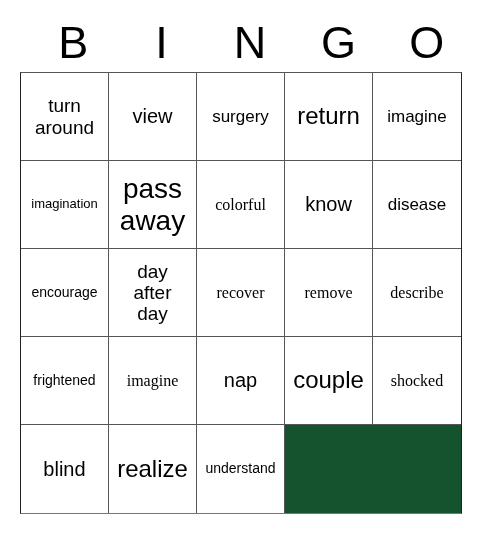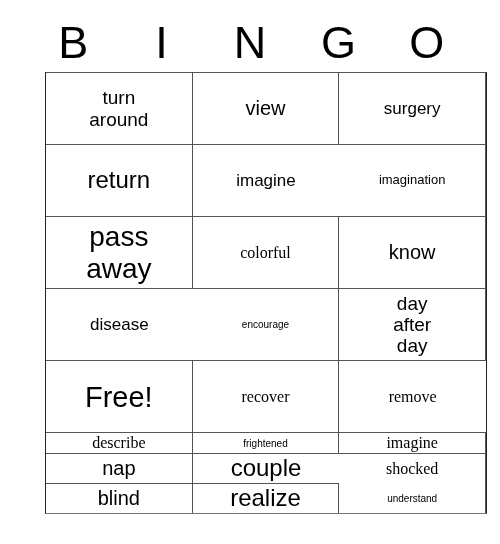--- a/index.html
+++ b/index.html
@@ -43,32 +43,32 @@
     line-height: 1;
     font-weight: 400;
     letter-spacing: 0;
     color: #000000;
     user-select: none;
   }
 
   
   #grid {
     position: absolute;
-    left: 45px;
+    left: 20px;
     top: 72px;
     width: 442px;
     height: 442px;
     border-top: 1px solid #555555;
     border-left: 1px solid #222222;
     border-right: 1px solid #222222;
     border-bottom: 1px solid #777777;
     box-sizing: border-box;
     background: #14532d;
     display: grid;
-    grid-template-columns: repeat(3, 1fr);
+    grid-template-columns: repeat(5, 1fr);
     grid-template-rows: repeat(5, 1fr);
   }
   .cell {
     position: relative;
     box-sizing: border-box;
     border-right: 1px solid #555555;
     border-bottom: 1px solid #555555;
     display: flex;
     align-items: center;
     justify-content: center;
@@ -88,21 +88,21 @@
     display: block;
     width: 100%;
     line-height: 1.12;
     white-space: pre-line;
     word-break: normal;
     color: #000000;
   }
 
   
   .fs-xs   { font-size: 13px; }
-  .fs-sm   { font-size: 10px; }
+  .fs-sm   { font-size: 14px; }
   .fs-md   { font-size: 17px; }
   .fs-lg   { font-size: 19px; }
   .fs-xl   { font-size: 16px; font-family: Liberation Serif, serif; }
   .fs-2xl  { font-size: 24px; }
   .fs-3xl  { font-size: 28px; }
   .fs-4xl  { font-size: 20px; }
   .fs-free { font-size: 29px; }
 </style>
 </head>
 <body>
@@ -155,23 +155,20 @@
 
     <div class="cell">
         <span class="cell-text fs-sm">encourage</span>
       </div>
     <div class="cell">
         <span class="cell-text fs-lg">day
 after
 day</span>
       </div>
     <div class="cell">
-        <span class="cell-text fs-free">Free!</span>
-      </div>
-    <div class="cell">
         <span class="cell-text fs-xl">recover</span>
       </div>
     <div class="cell">
         <span class="cell-text fs-xl">remove</span>
       </div>
 
     <div class="cell">
         <span class="cell-text fs-xl">describe</span>
       </div>
     <div class="cell">

